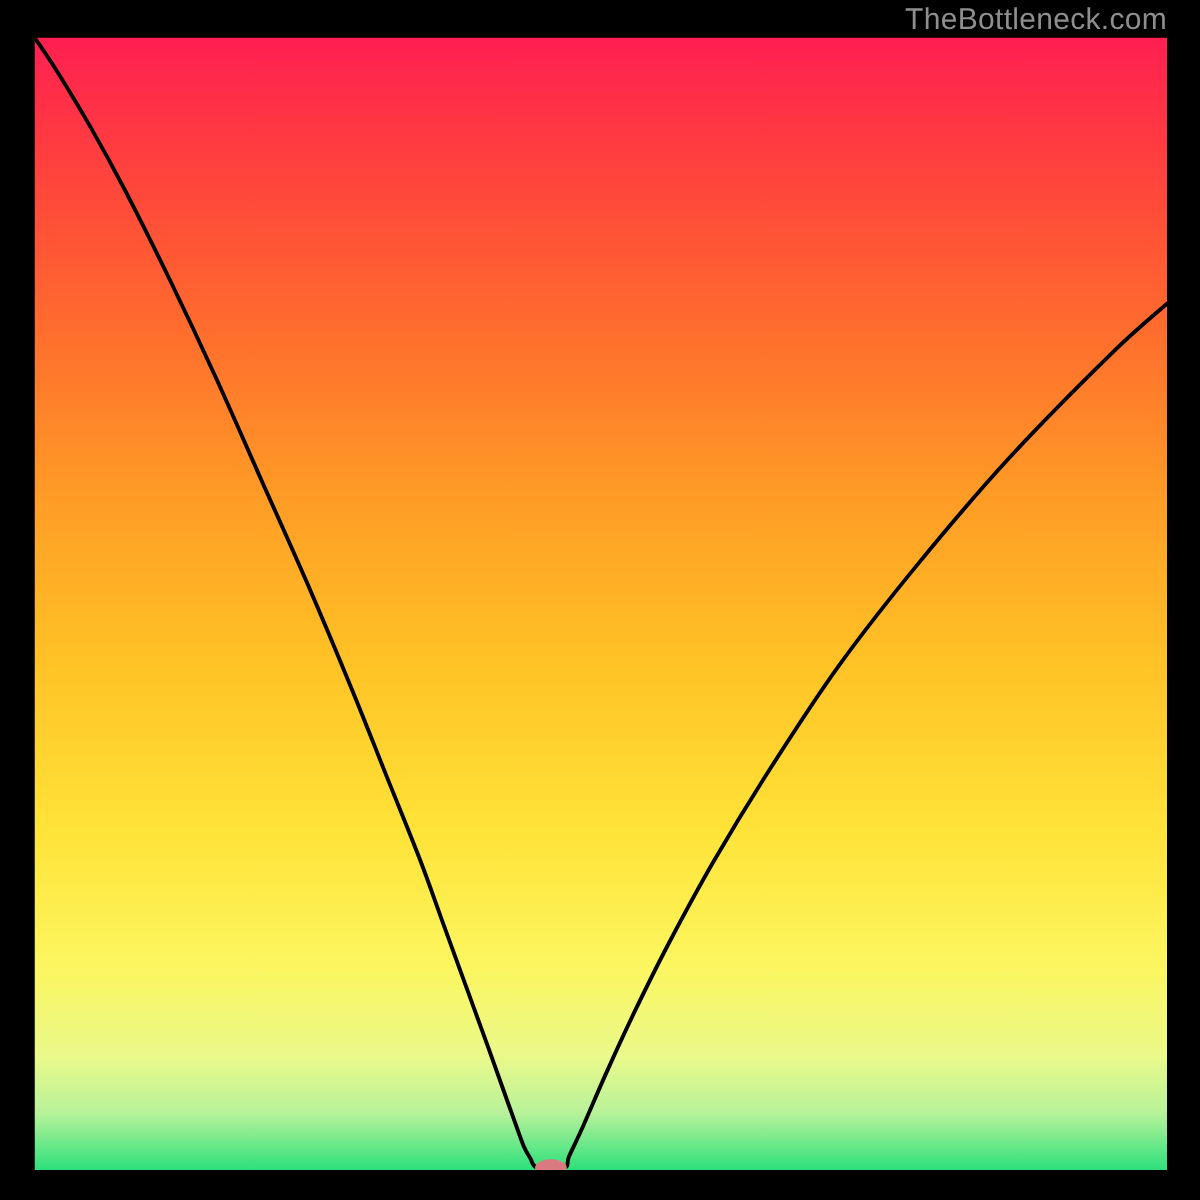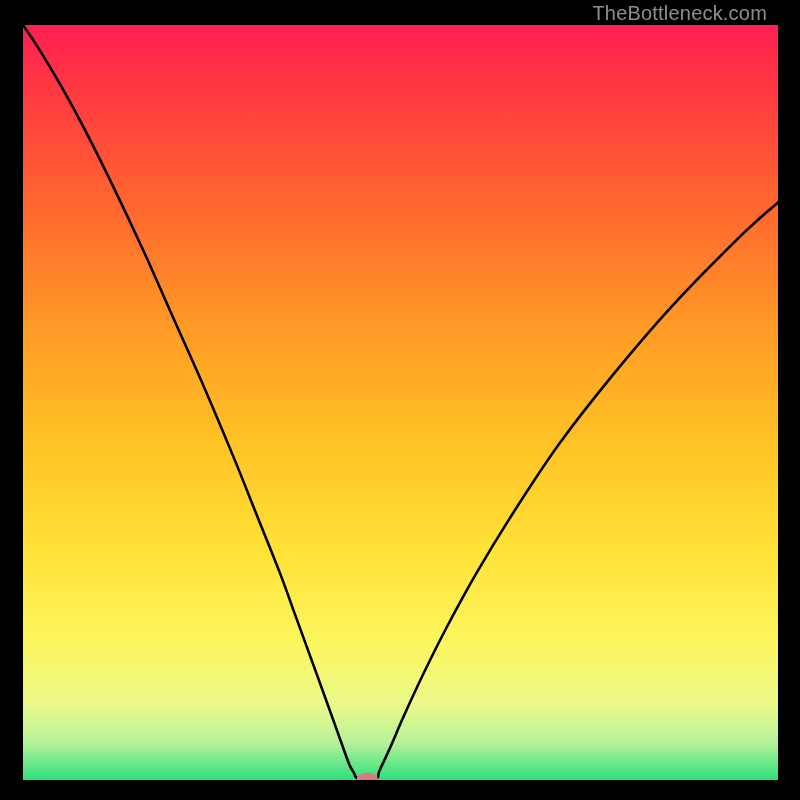--- a/index.html
+++ b/index.html
@@ -21,21 +21,21 @@
   .plot-area {
     position: absolute;
     left: 0;
     top: 0;
     width: 755px;
     height: 755px;
   }
   .watermark {
     position: absolute;
     top: 2px;
-    right: 33px;
+    right: 22px;
     font-family: Arial, Helvetica, sans-serif;
     font-size: 20px;
     color: #8e8e8e;
     letter-spacing: 0.2px;
     font-weight: 500;
   }
   svg {
     display: block;
   }
 </style>

